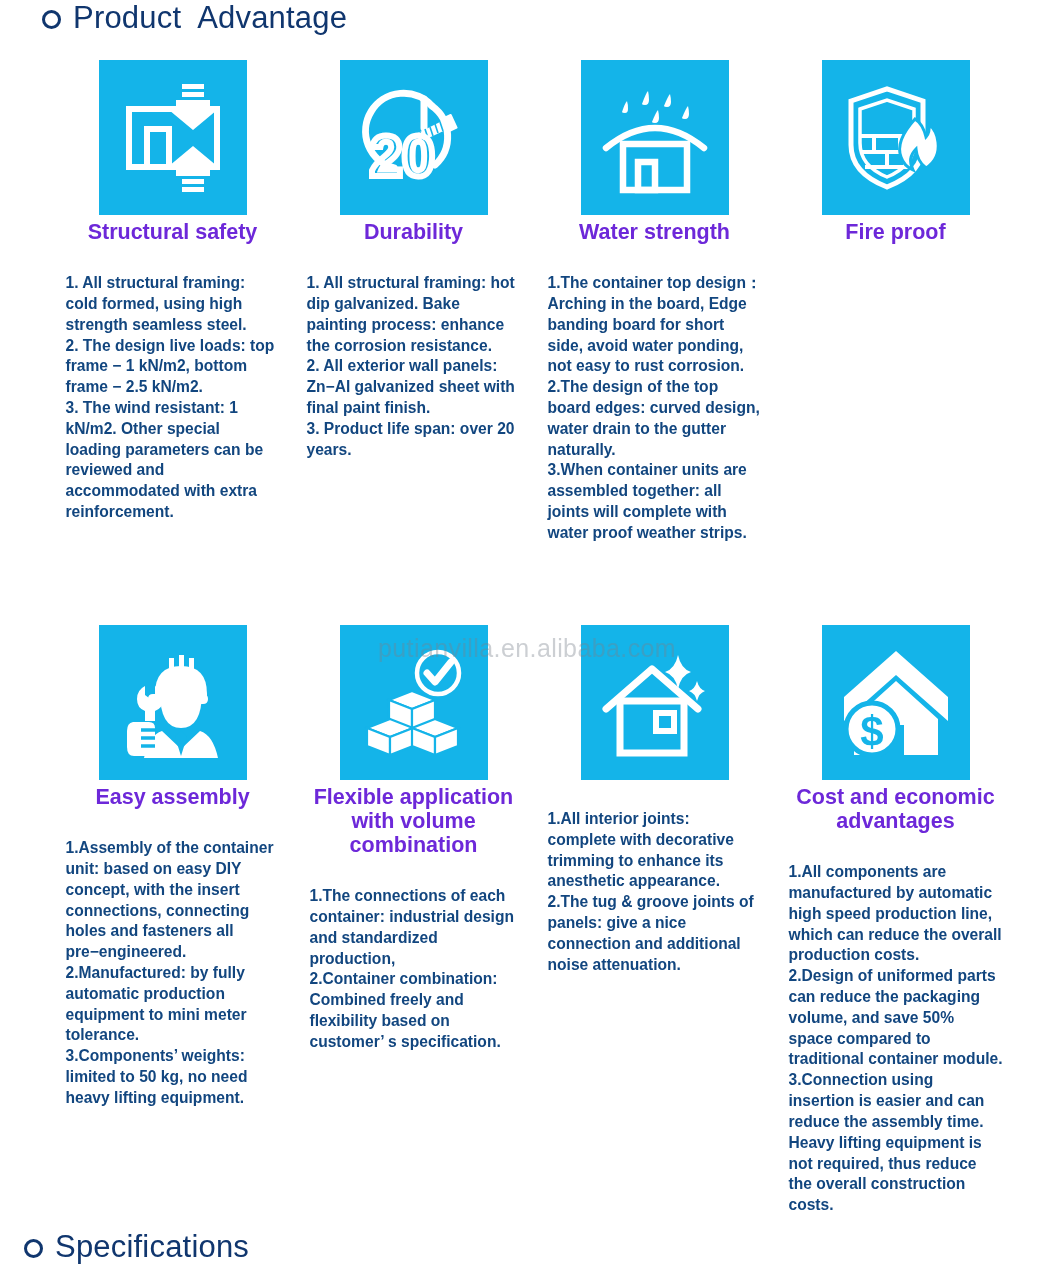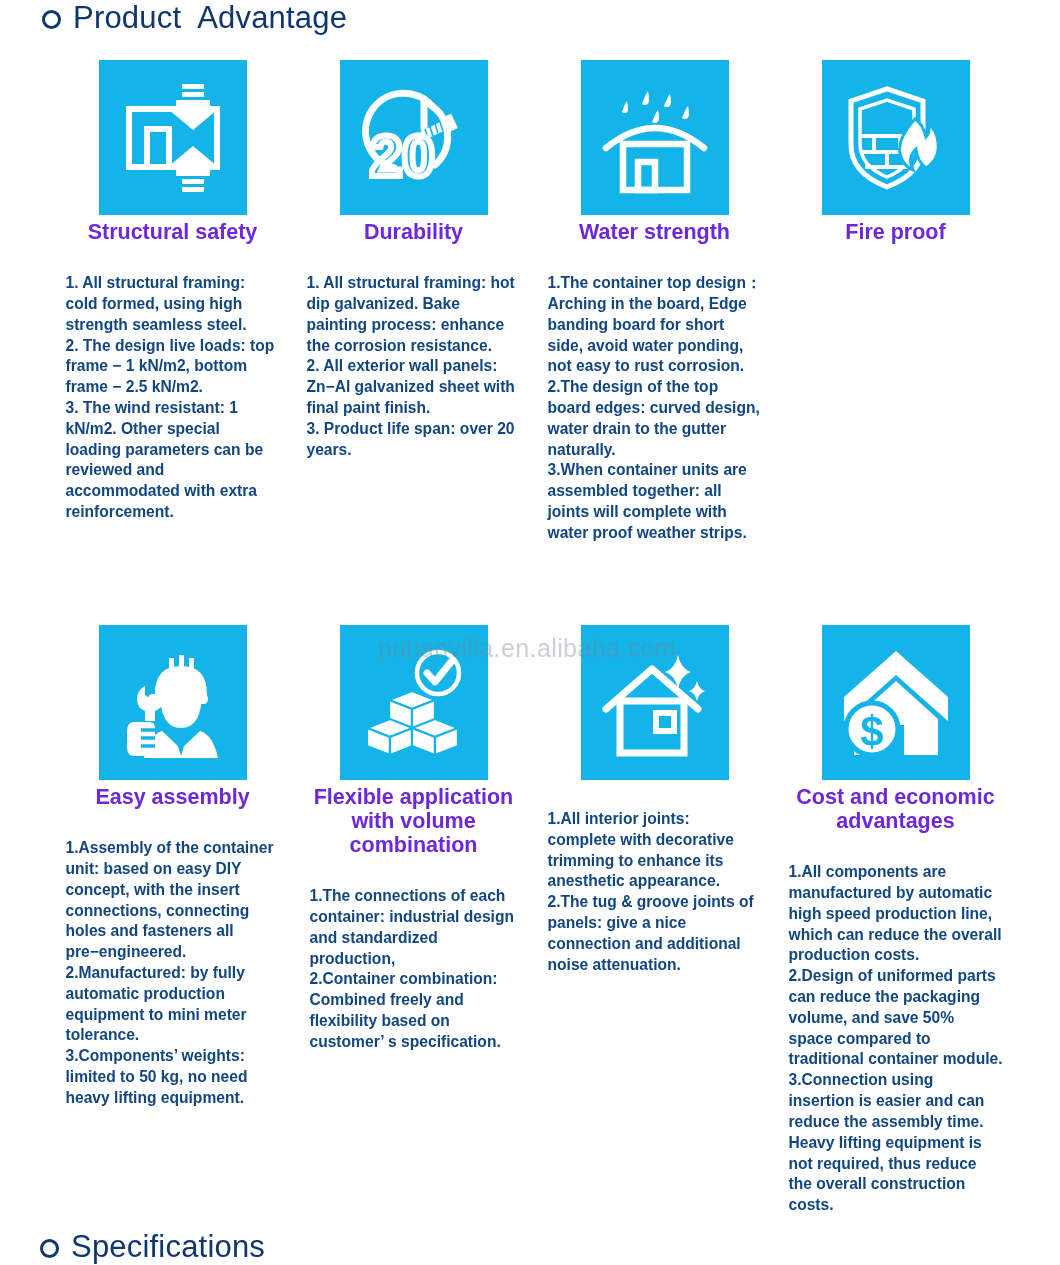--- a/index.html
+++ b/index.html
@@ -32,21 +32,21 @@
   .heading-ring {
     width: 19px;
     height: 19px;
     border: 3.5px solid #10366e;
     border-radius: 50%;
     flex: none;
     position: relative;
     top: 1px;
   }
   #heading-product { position: absolute; left: 42px; top: 0px; }
-  #heading-specs   { position: absolute; left: 40px; top: 1229px; }
+  #heading-specs   { position: absolute; left: 24px; top: 1229px; }
 
   
   .row {
     position: absolute;
     left: 0;
     width: 1060px;
     display: flex;
   }
   #row-1 { top: 60px; }
   #row-2 { top: 625px; }

